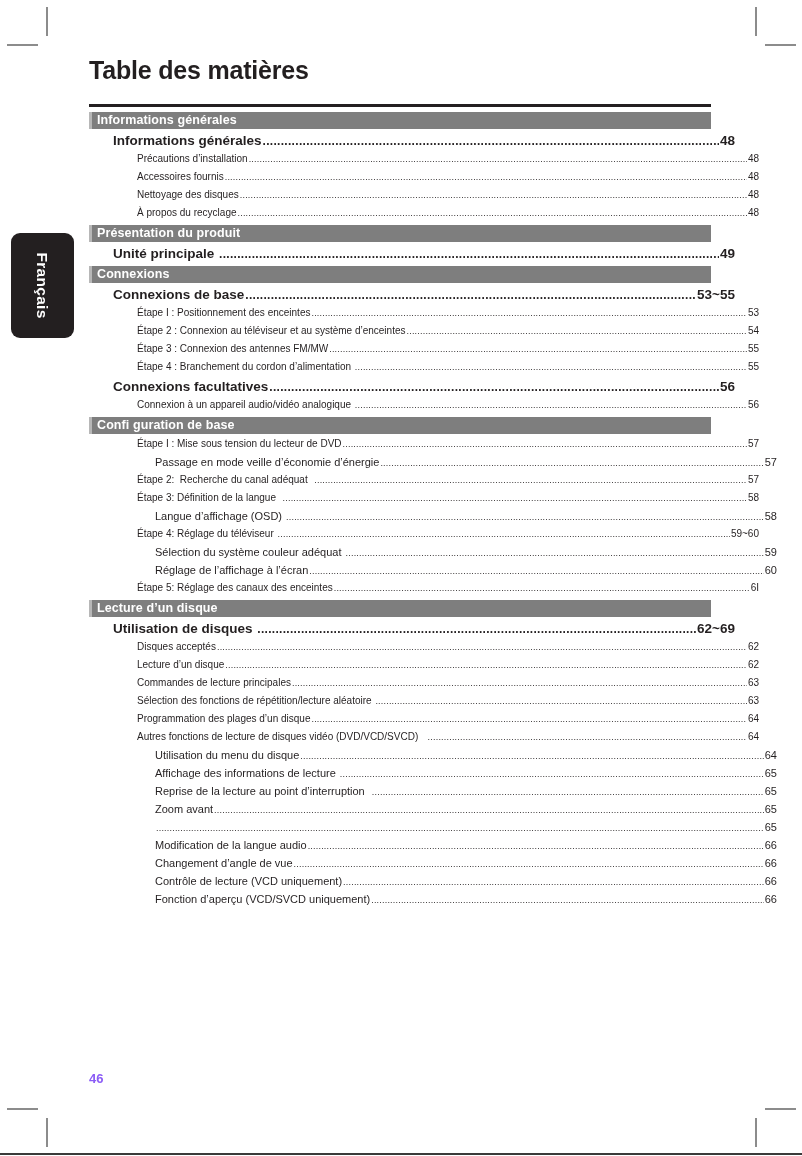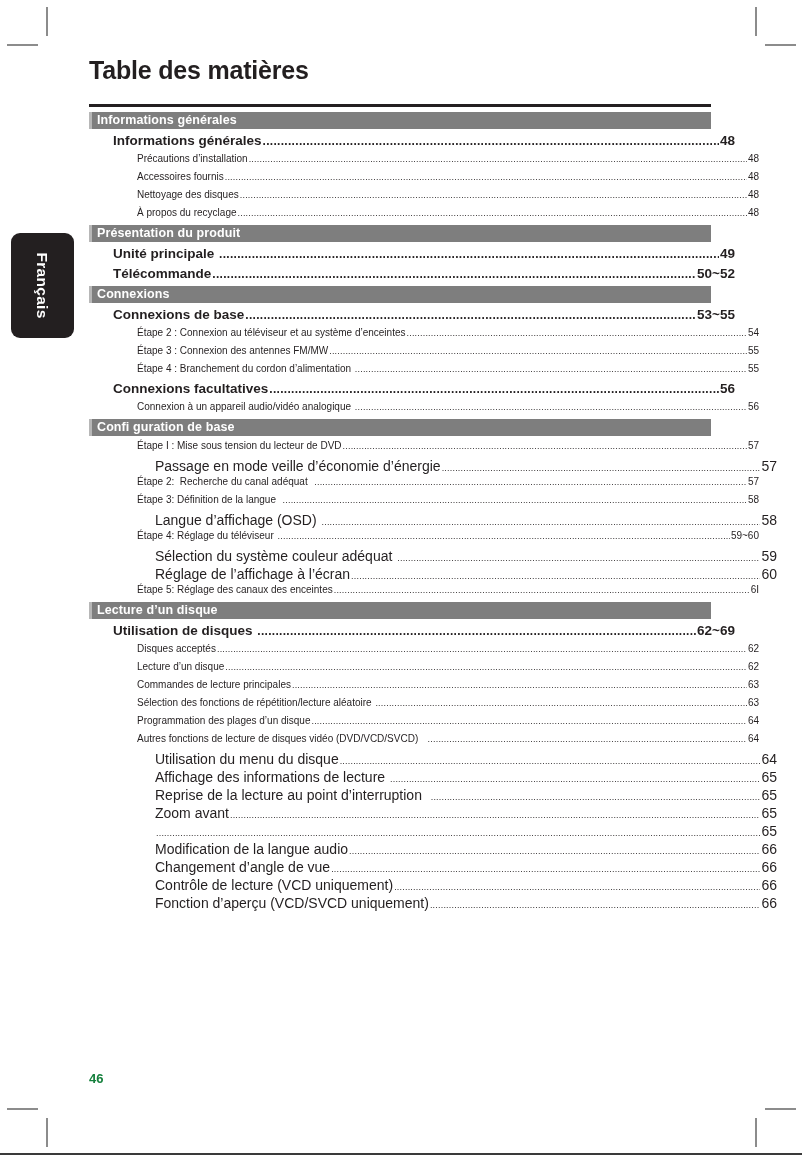--- a/index.html
+++ b/index.html
@@ -143,34 +143,34 @@
   .lvl2 {
     font-size: 10px;
     font-weight: normal;
     padding-left: 48px;
     height: 18px;
   }
   .lvl2 .leader::after { font-size: 9px; letter-spacing: 0.2px; }
 
   
   .lvl3 {
-    font-size: 14px;
+    font-size: 11px;
     font-weight: normal;
     padding-left: 66px;
     height: 18px;
   }
   .lvl3 .leader::after { font-size: 9px; letter-spacing: 0.2px; }
 
   .page-number {
     position: absolute;
     left: 89px;
     top: 1071px;
     font-size: 13px;
     font-weight: bold;
-    color: #15803d;
+    color: #8b5cf6;
     text-align: center;
   }
 </style>
 </head>
 <body>
 
 <div class="crop v" style="left:46px; top:7px; height:29px;"></div>
 <div class="crop h" style="left:7px; top:44px; width:31px;"></div>
 <div class="crop v" style="left:755px; top:7px; height:29px;"></div>
 <div class="crop h" style="left:765px; top:44px; width:31px;"></div>
@@ -220,36 +220,36 @@
     </div>
     <div class="section">
       <div class="section-bar">
         <span class="section-bar-label">Présentation du produit</span>
       </div>
       <div class="entry lvl1">
         <span class="entry-text">Unité principale </span>
         <span class="leader"></span>
         <span class="entry-page">49</span>
       </div>
-      <div class="entry lvl1">
-        <span class="entry-text">Télécommande</span>
-        <span class="leader"></span>
-        <span class="entry-page">50~52</span>
-      </div>
     </div>
     <div class="section">
       <div class="section-bar">
         <span class="section-bar-label">Connexions</span>
       </div>
       <div class="entry lvl1">
         <span class="entry-text">Connexions de base</span>
         <span class="leader"></span>
         <span class="entry-page">53~55</span>
       </div>
       <div class="entry lvl2">
+        <span class="entry-text">Étape I : Positionnement des enceintes</span>
+        <span class="leader"></span>
+        <span class="entry-page">53</span>
+      </div>
+      <div class="entry lvl2">
         <span class="entry-text">Étape 2 : Connexion au téléviseur et au système d’enceintes</span>
         <span class="leader"></span>
         <span class="entry-page">54</span>
       </div>
       <div class="entry lvl2">
         <span class="entry-text">Étape 3 : Connexion des antennes FM/MW</span>
         <span class="leader"></span>
         <span class="entry-page">55</span>
       </div>
       <div class="entry lvl2">

